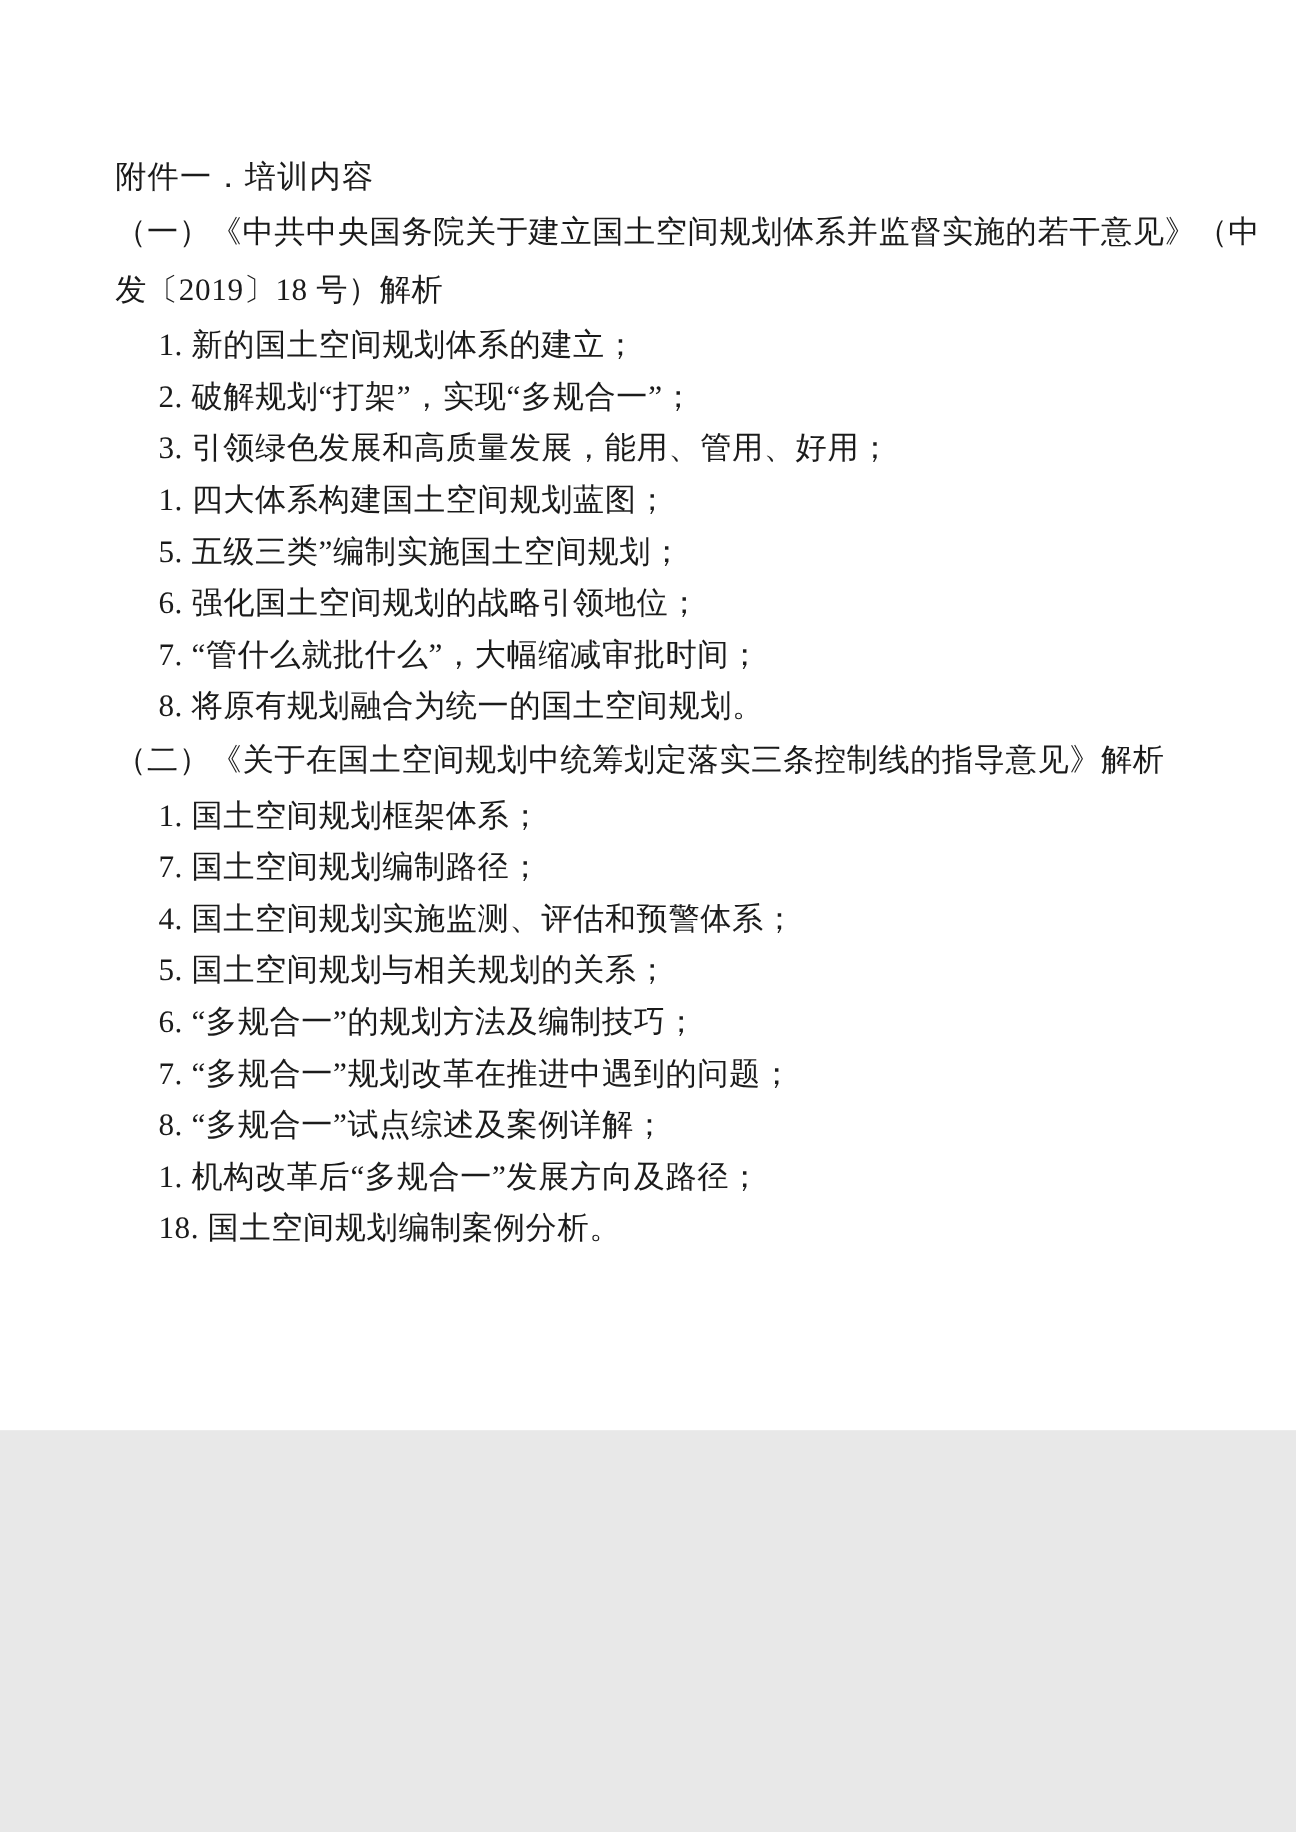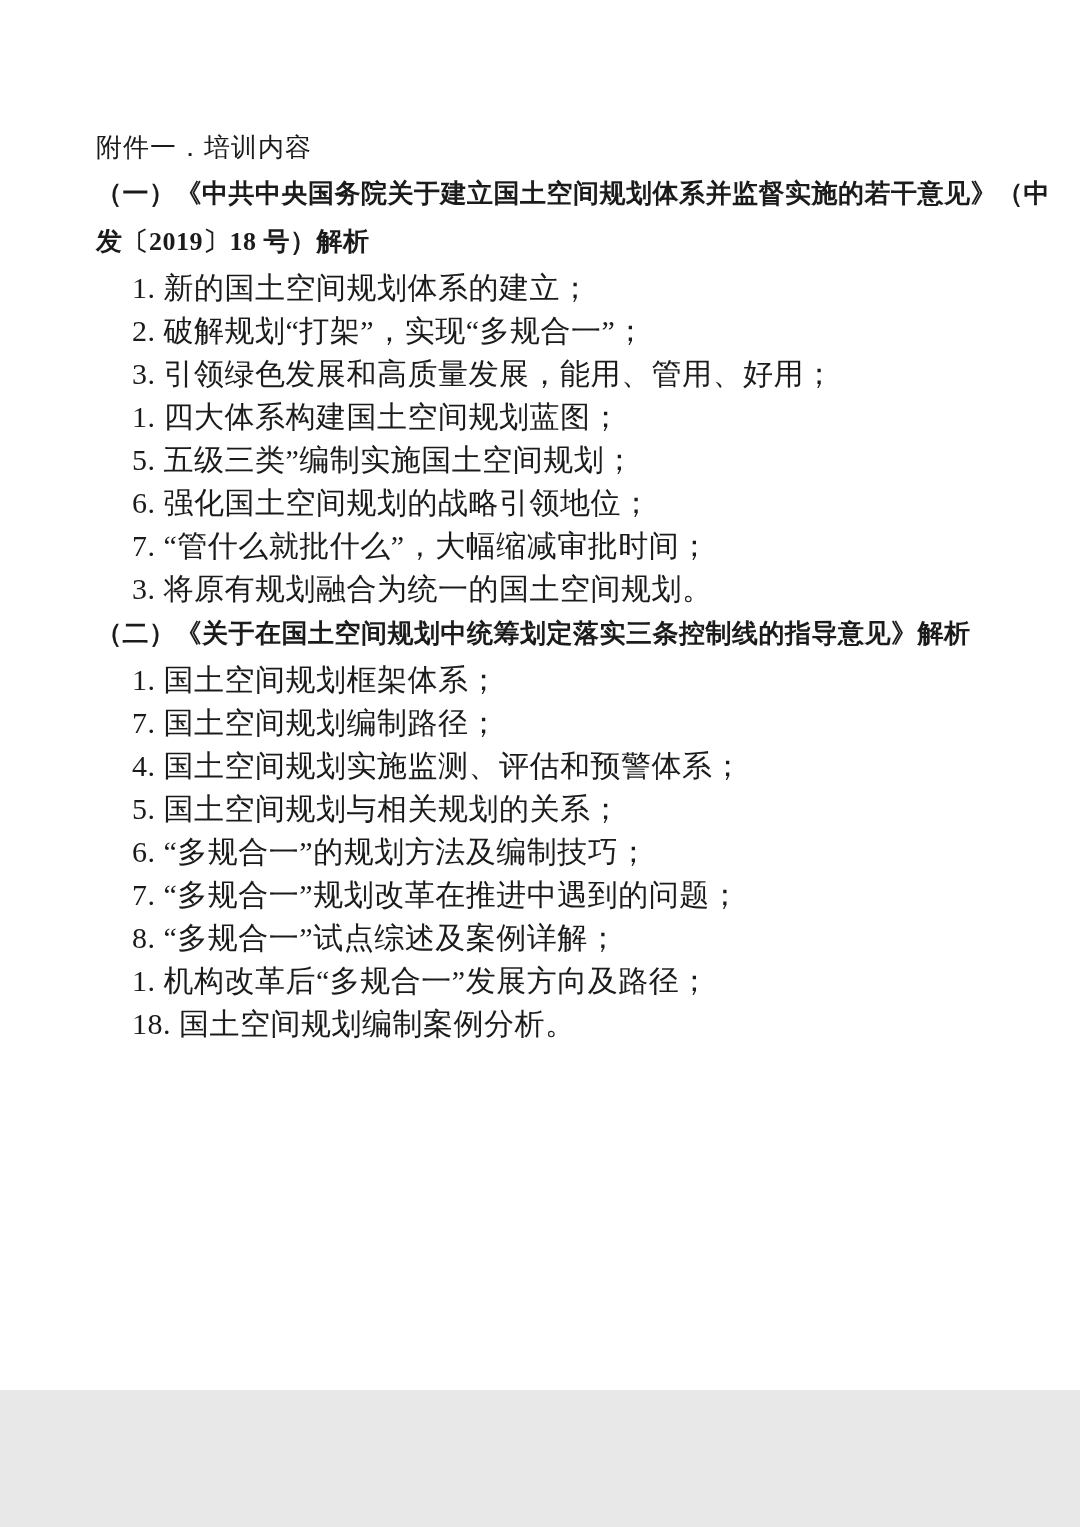--- a/index.html
+++ b/index.html
@@ -3,45 +3,45 @@
 <meta charset="utf-8">
 <style>
   html, body {
     margin: 0;
     padding: 0;
     background: #e8e8e8;
   }
   .page {
     position: relative;
     width: 1080px;
-    height: 1390px;
+    height: 1192px;
     margin: 0 auto;
     background: #ffffff;
     box-sizing: border-box;
     padding: 126px 96px 0 96px;
     font-family: "Liberation Serif", "DejaVu Serif", serif;
     color: #1b1b1b;
     overflow: hidden;
   }
   .doc-title {
     font-size: 26px;
     line-height: 44px;
     font-weight: normal;
     white-space: nowrap;
     letter-spacing: 1px;
   }
   .section-heading-line {
     font-size: 26px;
     line-height: 48px;
-    font-weight: bold;
+    font-weight: normal;
     white-space: nowrap;
     letter-spacing: 0.5px;
   }
   .item {
-    font-size: 30px;
+    font-size: 26px;
     line-height: 43px;
     padding-left: 36px;
     white-space: nowrap;
     letter-spacing: 0.5px;
   }
   .page-footer {
     position: absolute;
     left: 0;
     top: 1408px;
     width: 100%;
@@ -61,21 +61,21 @@
   <div>
     <div class="section-heading-line">（一）《中共中央国务院关于建立国土空间规划体系并监督实施的若干意见》（中</div>
     <div class="section-heading-line">发〔2019〕18 号）解析</div>
     <div class="item">1. 新的国土空间规划体系的建立；</div>
     <div class="item">2. 破解规划“打架”，实现“多规合一”；</div>
     <div class="item">3. 引领绿色发展和高质量发展，能用、管用、好用；</div>
     <div class="item">1. 四大体系构建国土空间规划蓝图；</div>
     <div class="item">5. 五级三类”编制实施国土空间规划；</div>
     <div class="item">6. 强化国土空间规划的战略引领地位；</div>
     <div class="item">7. “管什么就批什么”，大幅缩减审批时间；</div>
-    <div class="item">3. 将原有规划融合为统一的国土空间规划。</div>
+    <div class="item">8. 将原有规划融合为统一的国土空间规划。</div>
   </div>
 
   <div>
     <div class="section-heading-line">（二）《关于在国土空间规划中统筹划定落实三条控制线的指导意见》解析</div>
   </div>
 
   <div>
     <div class="item">1. 国土空间规划框架体系；</div>
     <div class="item">7. 国土空间规划编制路径；</div>
     <div class="item">4. 国土空间规划实施监测、评估和预警体系；</div>

